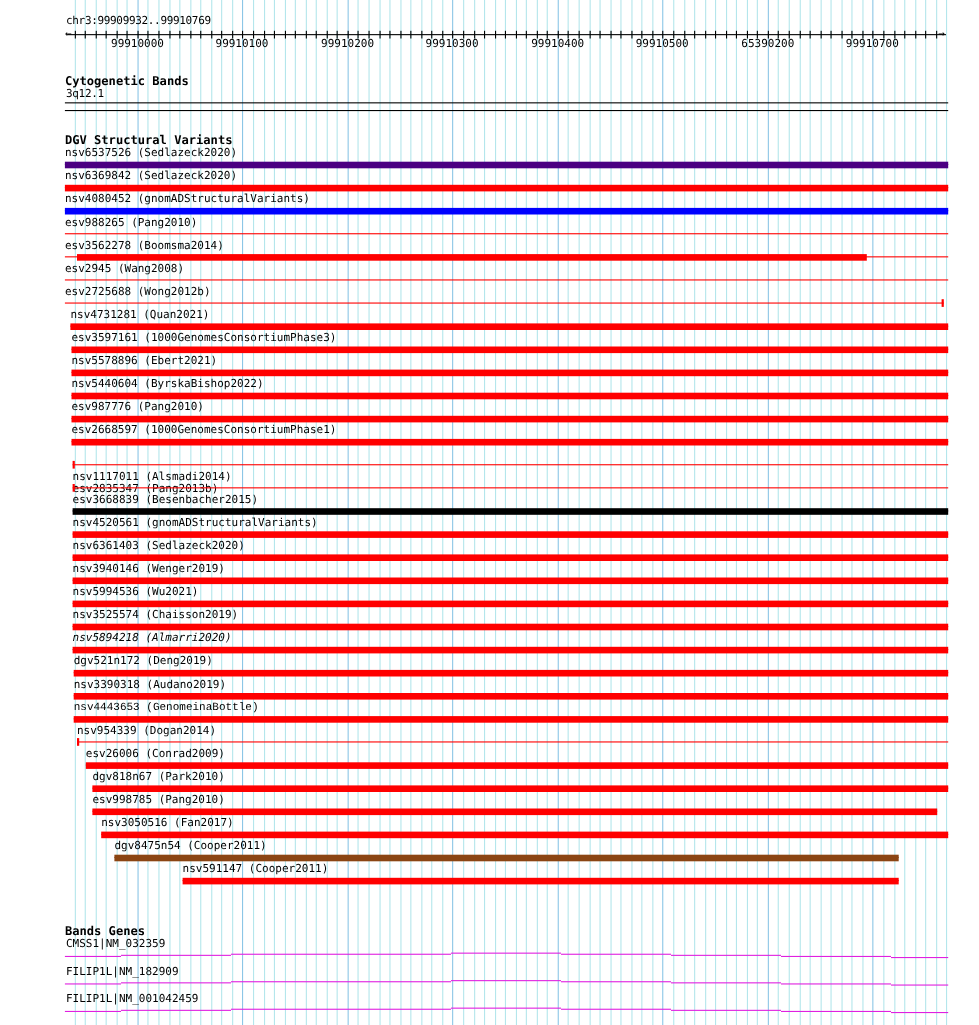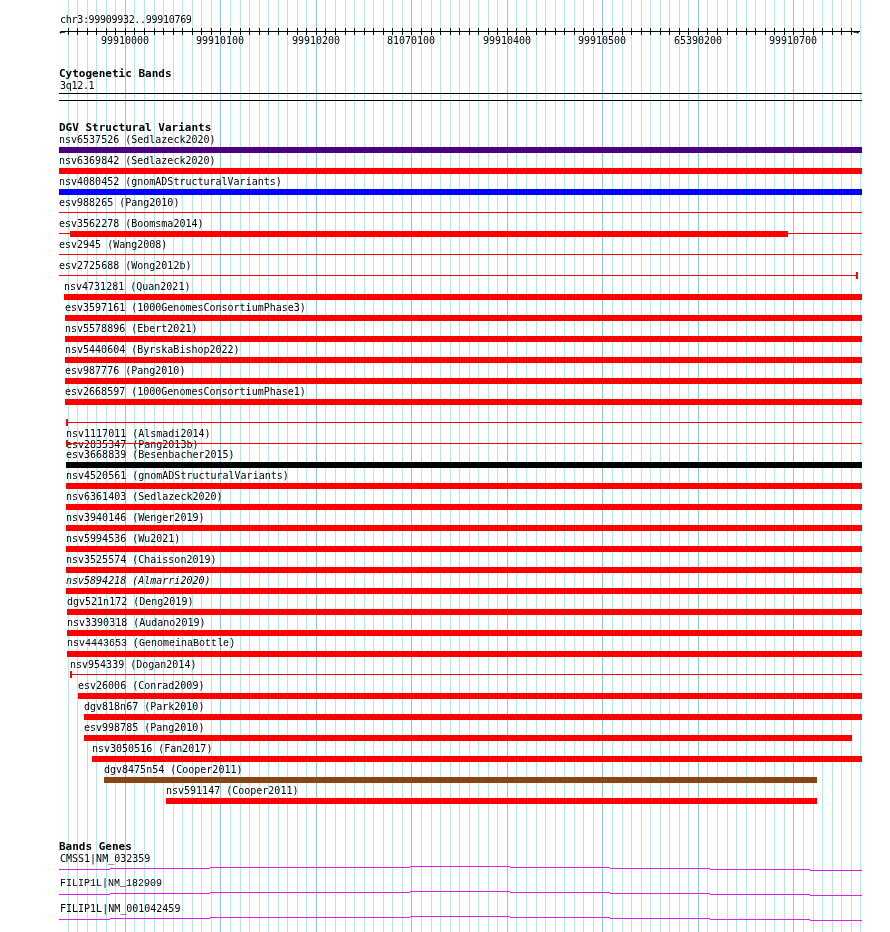--- a/index.html
+++ b/index.html
@@ -197,21 +197,21 @@
       <div class="tick" style="left: 813px;"></div>
       <div class="tick" style="left: 822px;"></div>
       <div class="tick" style="left: 832px;"></div>
       <div class="tick" style="left: 841px;"></div>
       <div class="tick" style="left: 851px;"></div>
     </div>
   <div id="ruler-labels">
       <div class="ticklabel" style="left: 125px;">99910000</div>
       <div class="ticklabel" style="left: 220px;">99910100</div>
       <div class="ticklabel" style="left: 316px;">99910200</div>
-      <div class="ticklabel" style="left: 411px;">81070100</div>
+      <div class="ticklabel" style="left: 411px;">99910300</div>
       <div class="ticklabel" style="left: 507px;">99910400</div>
       <div class="ticklabel" style="left: 602px;">99910500</div>
       <div class="ticklabel" style="left: 698px;">65390200</div>
       <div class="ticklabel" style="left: 793px;">99910700</div>
     </div>
 </div>
 
 <div>
   <div class="txt title" style="left:59px;top:68px;">Cytogenetic Bands</div>
   <div class="txt" style="left:60px;top:80px;">3q12.1</div>
@@ -392,21 +392,21 @@
         <div class="gene-seg" style="left: 110px; width: 100px; top: 868px; background: rgb(224, 32, 224);"></div>
         <div class="gene-seg" style="left: 210px; width: 100px; top: 867px; background: rgb(224, 32, 224);"></div>
         <div class="gene-seg" style="left: 310px; width: 100px; top: 867px; background: rgb(224, 32, 224);"></div>
         <div class="gene-seg" style="left: 410px; width: 100px; top: 866px; background: rgb(224, 32, 224);"></div>
         <div class="gene-seg" style="left: 510px; width: 100px; top: 867px; background: rgb(224, 32, 224);"></div>
         <div class="gene-seg" style="left: 610px; width: 100px; top: 868px; background: rgb(224, 32, 224);"></div>
         <div class="gene-seg" style="left: 710px; width: 100px; top: 869px; background: rgb(224, 32, 224);"></div>
         <div class="gene-seg" style="left: 810px; width: 52px; top: 870px; background: rgb(224, 32, 224);"></div>
       </div>
       <div>
-        <div class="row-label" style="left: 60px; top: 878px; font-family: Liberation Mono, monospace;">FILIP1L|NM_182909</div>
+        <div class="row-label" style="left: 60px; top: 878px;">FILIP1L|NM_182909</div>
         <div class="gene-seg" style="left: 59px; width: 51px; top: 894px; background: rgb(224, 32, 224);"></div>
         <div class="gene-seg" style="left: 110px; width: 100px; top: 893px; background: rgb(224, 32, 224);"></div>
         <div class="gene-seg" style="left: 210px; width: 100px; top: 892px; background: rgb(224, 32, 224);"></div>
         <div class="gene-seg" style="left: 310px; width: 100px; top: 892px; background: rgb(224, 32, 224);"></div>
         <div class="gene-seg" style="left: 410px; width: 100px; top: 891px; background: rgb(224, 32, 224);"></div>
         <div class="gene-seg" style="left: 510px; width: 100px; top: 892px; background: rgb(224, 32, 224);"></div>
         <div class="gene-seg" style="left: 610px; width: 100px; top: 893px; background: rgb(224, 32, 224);"></div>
         <div class="gene-seg" style="left: 710px; width: 100px; top: 894px; background: rgb(224, 32, 224);"></div>
         <div class="gene-seg" style="left: 810px; width: 52px; top: 895px; background: rgb(224, 32, 224);"></div>
       </div>

